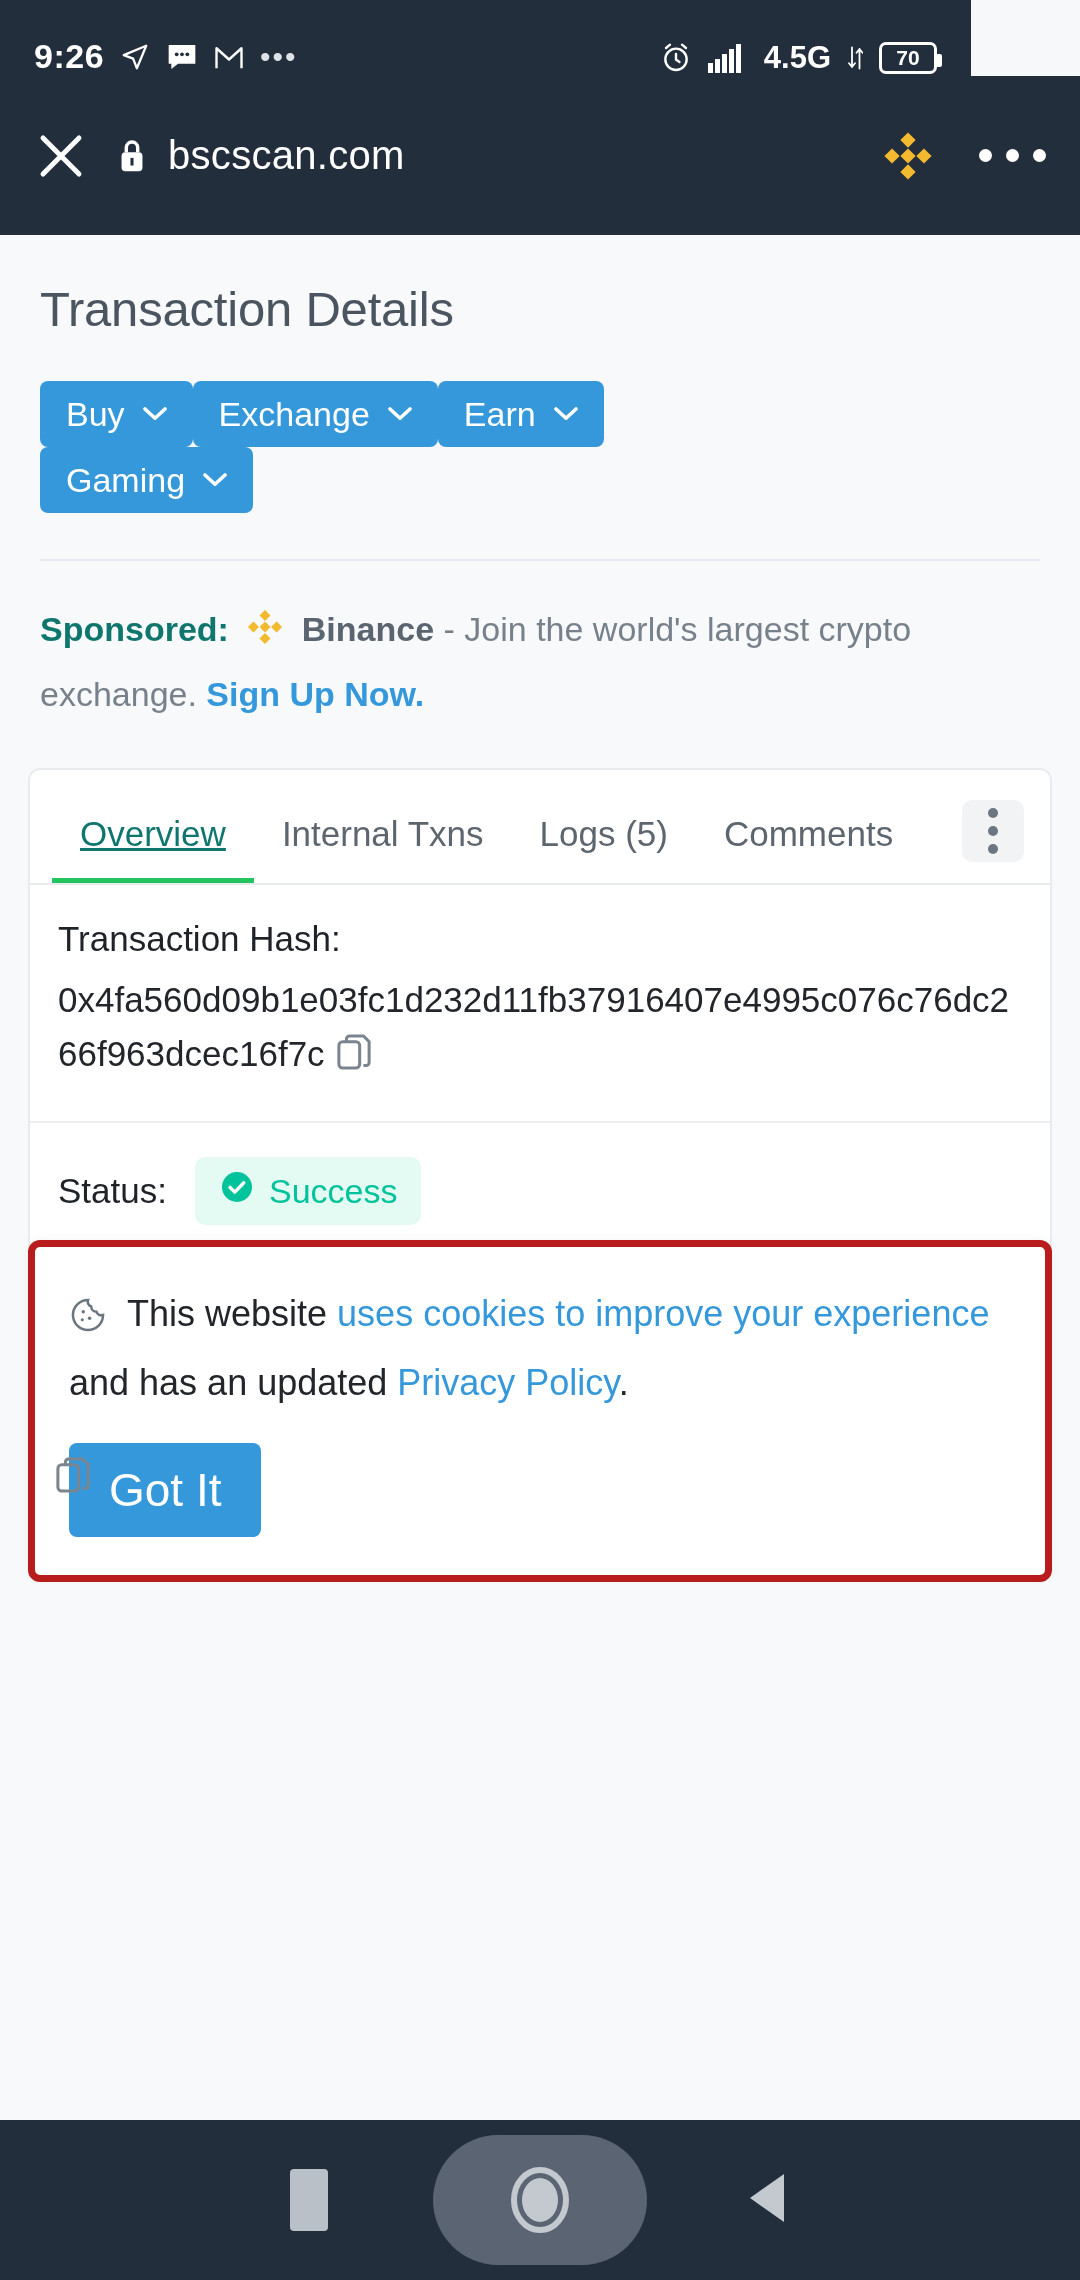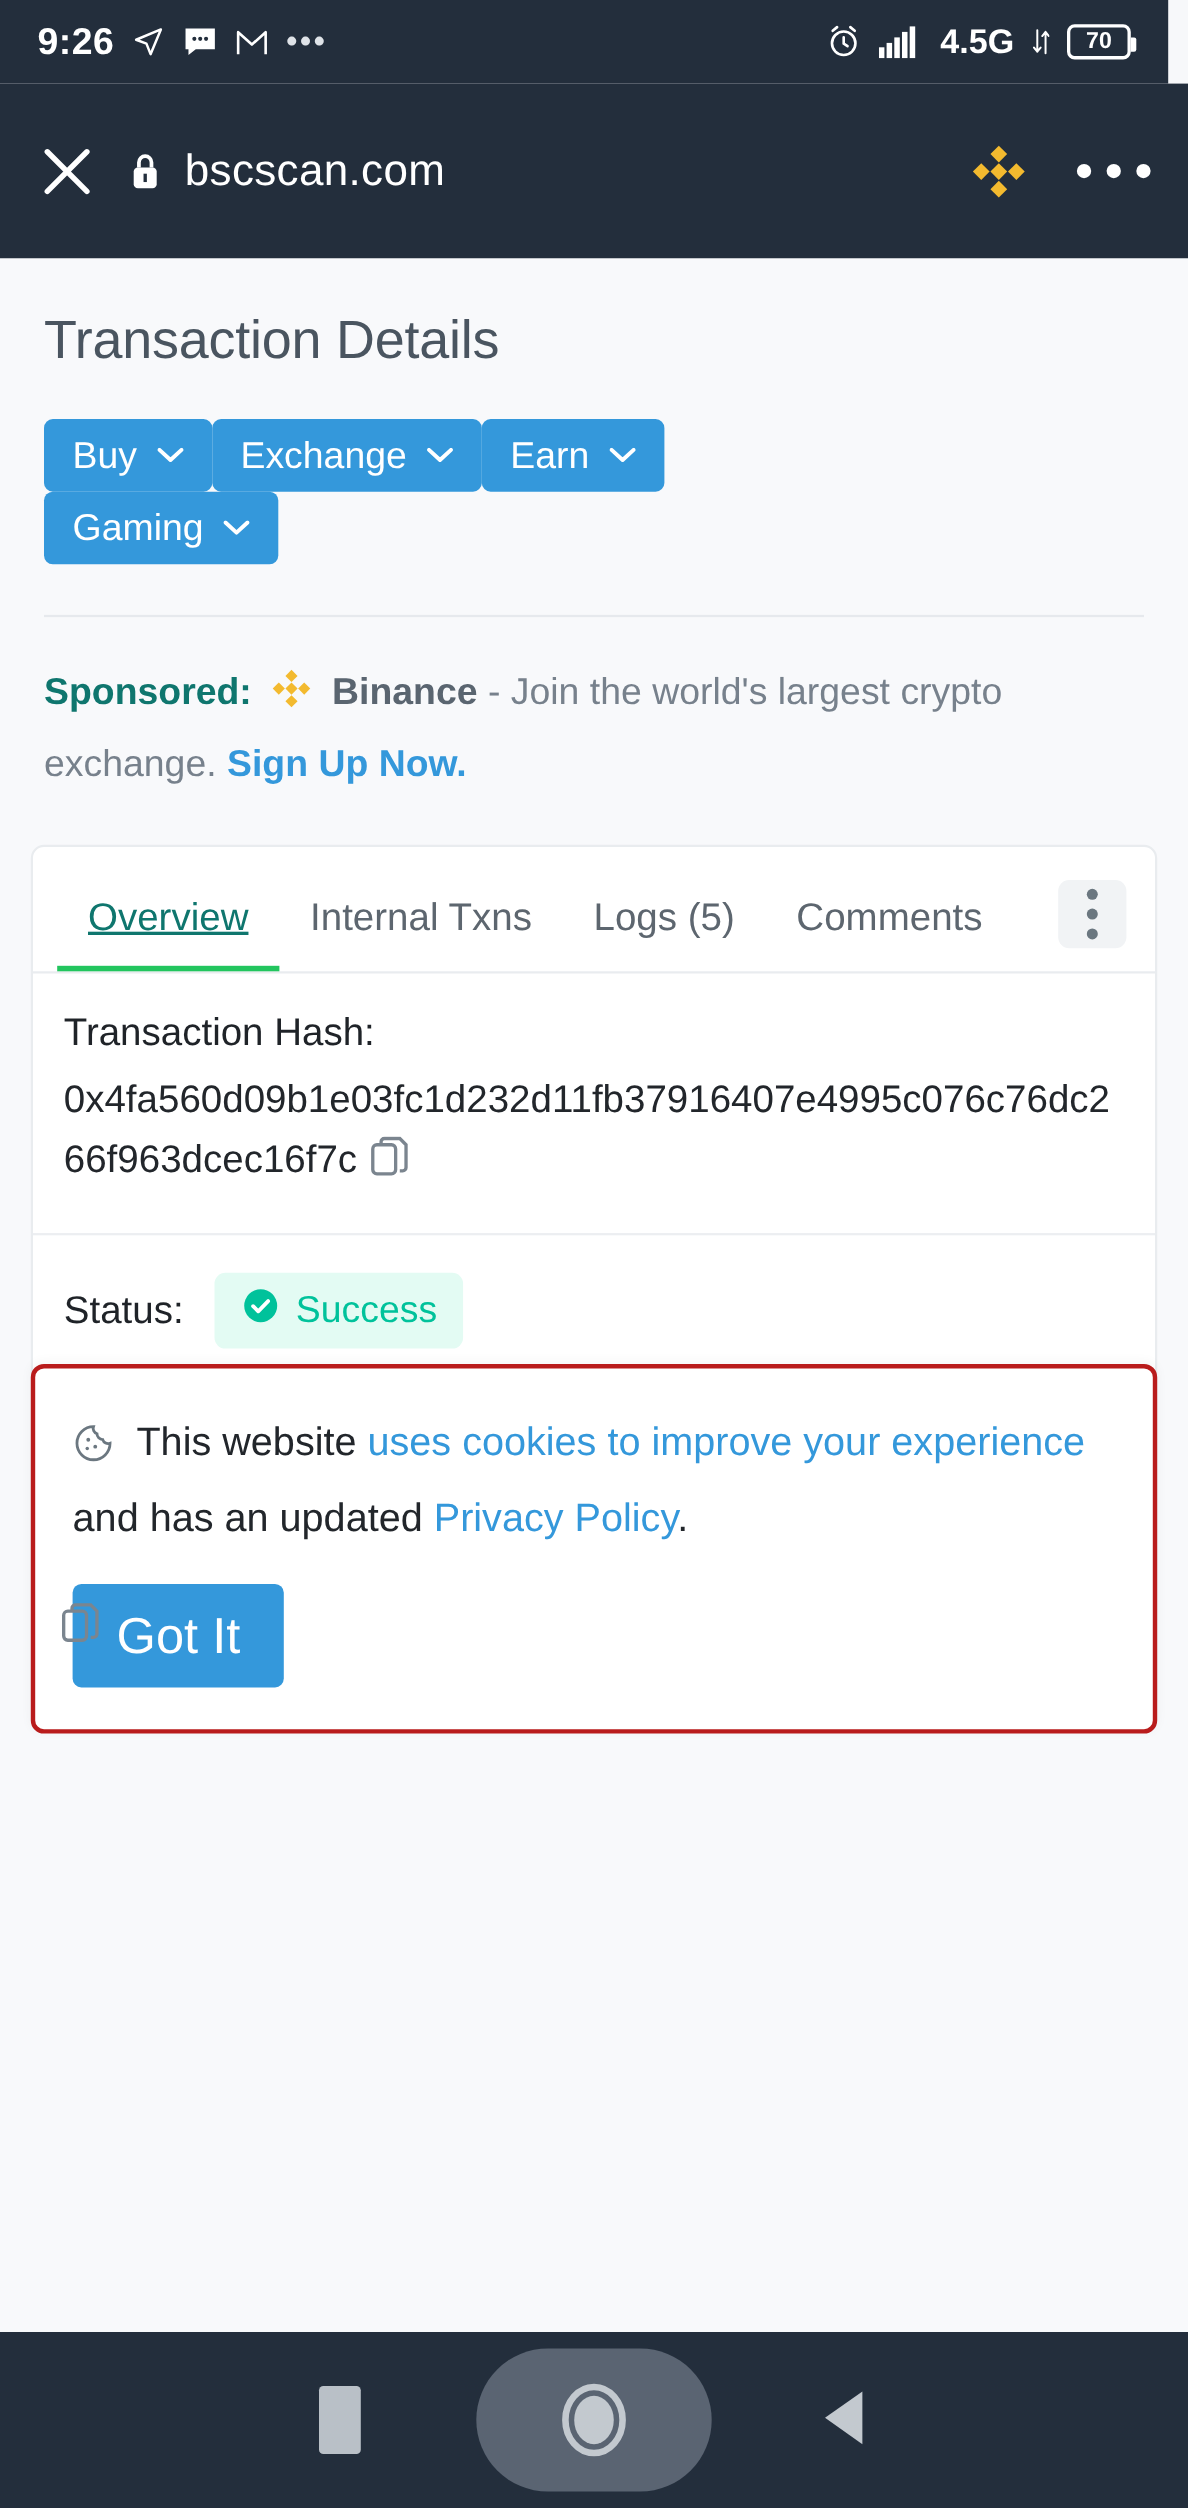--- a/index.html
+++ b/index.html
@@ -6,23 +6,23 @@
   html, body {
     width: 1080px; height: 2280px;
     font-family: "Liberation Sans", sans-serif;
     background: #ffffff;
     overflow: hidden;
   }
   .screen { position: relative; width: 1080px; height: 2280px; background: #f7f8fa; }
 
   
   .statusbar {
-    position: absolute; top: 0; left: 0; width: 1062px; height: 76px;
+    position: absolute; top: 0; left: 0; width: 971px; height: 76px;
     background: #232e3c; color: #ffffff;
-    display: flex; align-items: center; justify-content: space-between;
+    display: flex; align-items: flex-end; justify-content: space-between;
     padding: 0 34px;
   }
   .sb-left, .sb-right { display: flex; align-items: center; gap: 16px; }
   .sb-time { font-size: 34px; font-weight: bold; letter-spacing: .5px; }
   .sb-dots { font-size: 30px; letter-spacing: 2px; color: #dfe3e8; }
   .sb-net { font-size: 31px; font-weight: bold; }
   .sb-battery {
     display: inline-flex; align-items: center; justify-content: center;
     width: 58px; height: 32px; border: 3px solid #ffffff; border-radius: 7px;
     font-size: 21px; font-weight: bold; position: relative;
@@ -125,21 +125,21 @@
     border-radius: 0 8px 8px 0;
   }
   .confirm-badge::before {
     content: ""; position: absolute; left: -26px; top: 0; bottom: 0; width: 28px;
     background: #eef0f2; clip-path: polygon(0 0, 4% 0, 100% 50%, 4% 100%, 0 100%);
   }
 
   
   .cookie {
     position: absolute; left: 28px; top: 1005px; width: 1024px;
-    background: #ffffff; border: 4px solid #b91c1c; border-radius: 12px;
+    background: #ffffff; border: 7px solid #b91c1c; border-radius: 12px;
     padding: 36px 34px 38px 34px;
     box-shadow: 0 -2px 10px rgba(0,0,0,.04);
   }
   .cookie-text { font-size: 36px; line-height: 1.7; color: #22262b; }
   .cookie-text a { color: #3498db; text-decoration: none; }
   .cookie-ico { vertical-align: -8px; margin-right: 10px; }
   .gotit {
     margin-top: 30px; background: #3498db; color: #ffffff; border: none;
     border-radius: 8px; font-size: 46px; padding: 20px 40px;
     font-family: "Liberation Sans", sans-serif; cursor: pointer;

